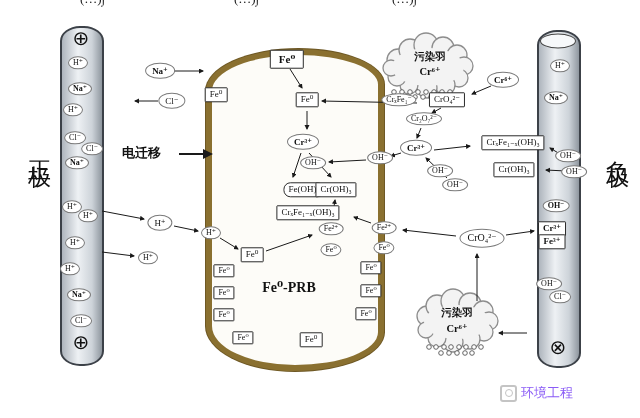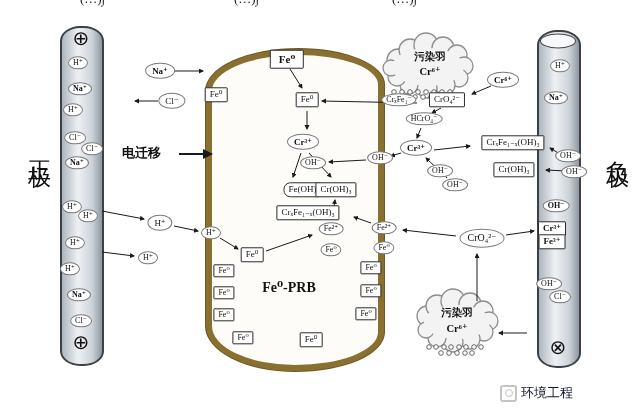--- a/index.html
+++ b/index.html
@@ -33,21 +33,21 @@
 
   
   .elabel{position:absolute;writing-mode:vertical-rl;text-orientation:upright;
           font-size:23px;letter-spacing:5px;z-index:6;}
   .zh-label{position:absolute;font-weight:700;font-size:13px;z-index:6;}
   .prbname{position:absolute;transform:translate(-50%,-50%);font-weight:700;font-size:14px;z-index:6;}
   .cloudtxt{position:absolute;transform:translate(-50%,-50%);font-weight:700;font-size:10.5px;
             z-index:6;white-space:nowrap;}
   .caption{position:absolute;transform:translateX(-50%);font-weight:600;font-size:14.5px;
            z-index:6;white-space:nowrap;}
-  .wm{position:absolute;display:flex;align-items:center;gap:4px;color:#0f172a;
+  .wm{position:absolute;display:flex;align-items:center;gap:4px;color:#8b5cf6;
       font-family:Liberation Sans, sans-serif;font-size:13px;z-index:6;}
   .wm-icon{width:13px;height:13px;border:2px solid #c4c4c4;border-radius:3px;display:inline-block;position:relative;}
   .wm-icon::after{content:"";position:absolute;inset:2.5px;border-radius:50%;border:1.5px solid #c4c4c4;}
 
   .fragwrap{position:absolute;top:0;left:0;width:100%;height:7px;overflow:hidden;z-index:6;}
   .frag{position:absolute;top:-9px;font-size:13px;color:#222;}
 </style>
 </head>
 <body>
 
@@ -212,21 +212,21 @@
   <div class="ell sm" style="left:331px;top:250px;">Fe⁰</div>
   <div class="ell sm" style="left:384px;top:228px;">Fe²⁺</div>
   <div class="ell sm" style="left:384px;top:248px;">Fe⁰</div>
   <div class="prbname" style="left:289px;top:287px;">Fe⁰-PRB</div>
 
   <div class="cloudtxt" style="left:430px;top:57px;">污染羽</div>
   <div class="cloudtxt" style="left:430px;top:71px;">Cr⁶⁺</div>
   <div class="ell bold" style="left:503px;top:80px;">Cr⁶⁺</div>
   <div class="box" style="left:447px;top:100px;">CrO₄²⁻</div>
   <div class="ell sm" style="left:399px;top:100px;">CrₓFe₁⁻</div>
-  <div class="ell sm" style="left:424px;top:119px;">HCrO₄⁻</div>
+  <div class="ell sm" style="left:424px;top:119px;">Cr₂O₇²⁻</div>
   <div class="ell bold" style="left:416px;top:148px;">Cr³⁺</div>
   <div class="box" style="left:513px;top:143px;">CrₓFe₁₋ₓ(OH)₃</div>
   <div class="box" style="left:514px;top:170px;">Cr(OH)₃</div>
   <div class="ell sm" style="left:380px;top:158px;">OH⁻</div>
   <div class="ell sm" style="left:440px;top:171px;">OH⁻</div>
   <div class="ell sm" style="left:455px;top:185px;">OH⁻</div>
   <div class="ell sm" style="left:568px;top:156px;">OH⁻</div>
   <div class="ell sm" style="left:574px;top:172px;">OH⁻</div>
   <div class="ell md" style="left:482px;top:238px;">CrO₄²⁻</div>
 

